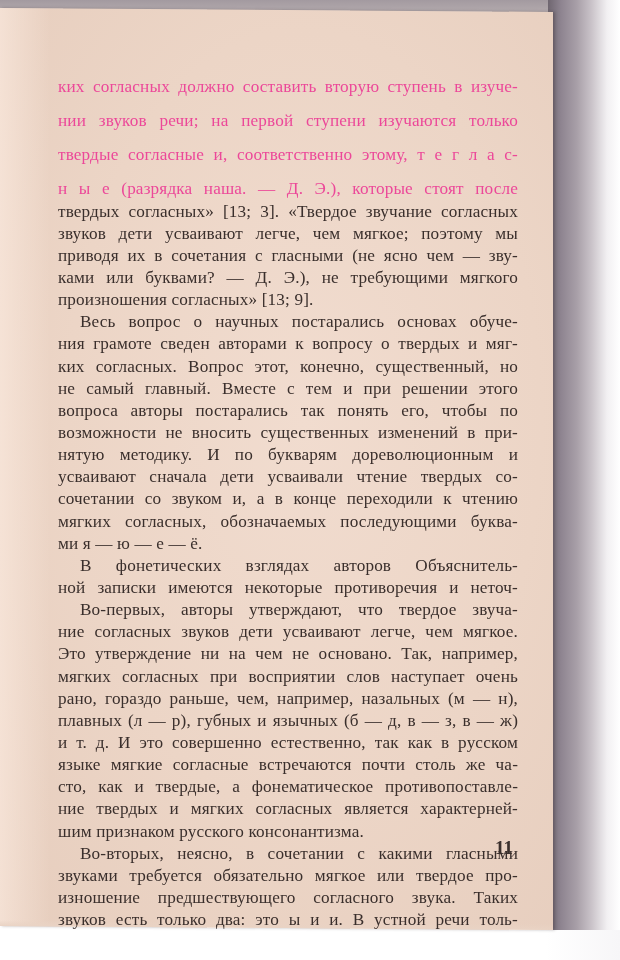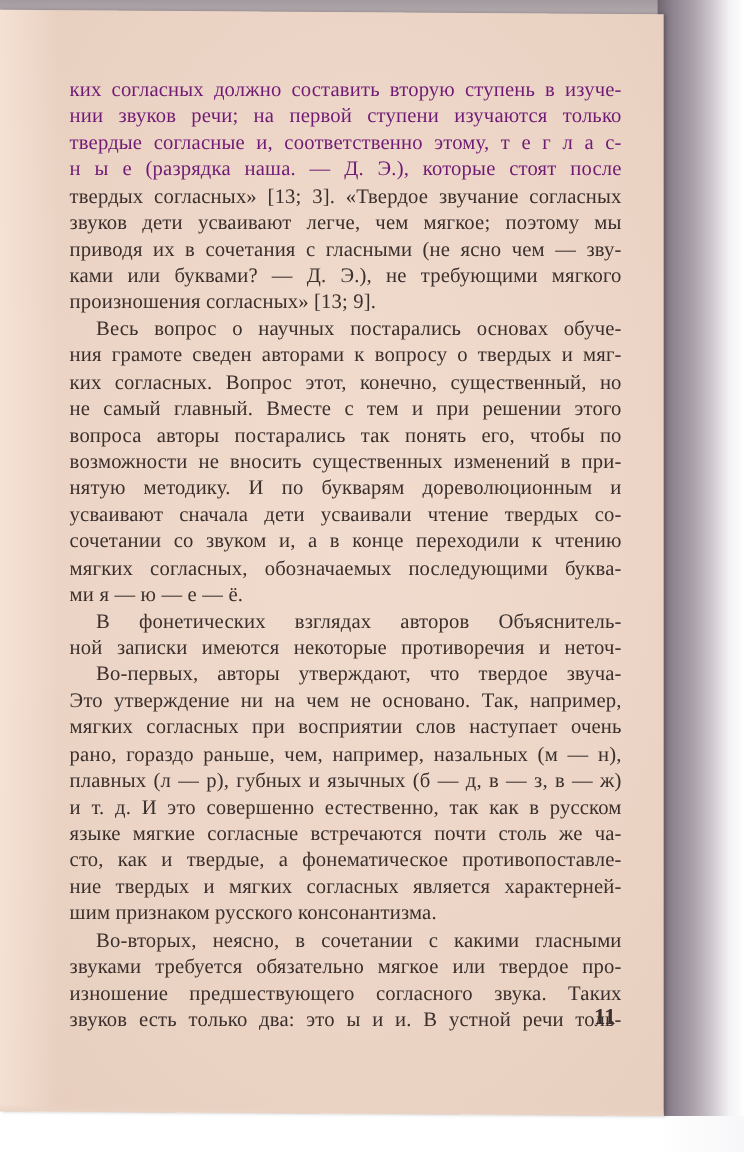--- a/index.html
+++ b/index.html
@@ -82,22 +82,23 @@
       height: 22.15px;
       overflow: visible;
     }
     .line.last {
       text-align-last: left;
     }
     .indent {
       padding-left: 22px;
     }
     .faded {
-      color: #701a75;
+      color: #ec4899;
       filter: blur(0.35px);
+      margin-top: 12px;
     }
     .page-number {
       position: absolute;
       left: 495px;
       top: 837px;
       font-size: 19px;
       color: #3a2f2c;
       font-weight: bold;
       font-family: "Liberation Serif", "DejaVu Serif", serif;
     }
@@ -142,20 +143,21 @@
     <span class="line last">ми я — ю — е — ё.</span>
   </div>
 
   <div>
     <span class="line indent">В фонетических взглядах авторов Объяснитель-</span>
     <span class="line">ной записки имеются некоторые противоречия и неточ-</span>
   </div>
 
   <div>
     <span class="line indent">Во-первых, авторы утверждают, что твердое звуча-</span>
+    <span class="line">ние согласных звуков дети усваивают легче, чем мягкое.</span>
     <span class="line">Это утверждение ни на чем не основано. Так, например,</span>
     <span class="line">мягких согласных при восприятии слов наступает очень</span>
     <span class="line">рано, гораздо раньше, чем, например, назальных (м — н),</span>
     <span class="line">плавных (л — р), губных и язычных (б — д, в — з, в — ж)</span>
     <span class="line">и т. д. И это совершенно естественно, так как в русском</span>
     <span class="line">языке мягкие согласные встречаются почти столь же ча-</span>
     <span class="line">сто, как и твердые, а фонематическое противопоставле-</span>
     <span class="line">ние твердых и мягких согласных является характерней-</span>
     <span class="line last">шим признаком русского консонантизма.</span>
   </div>

